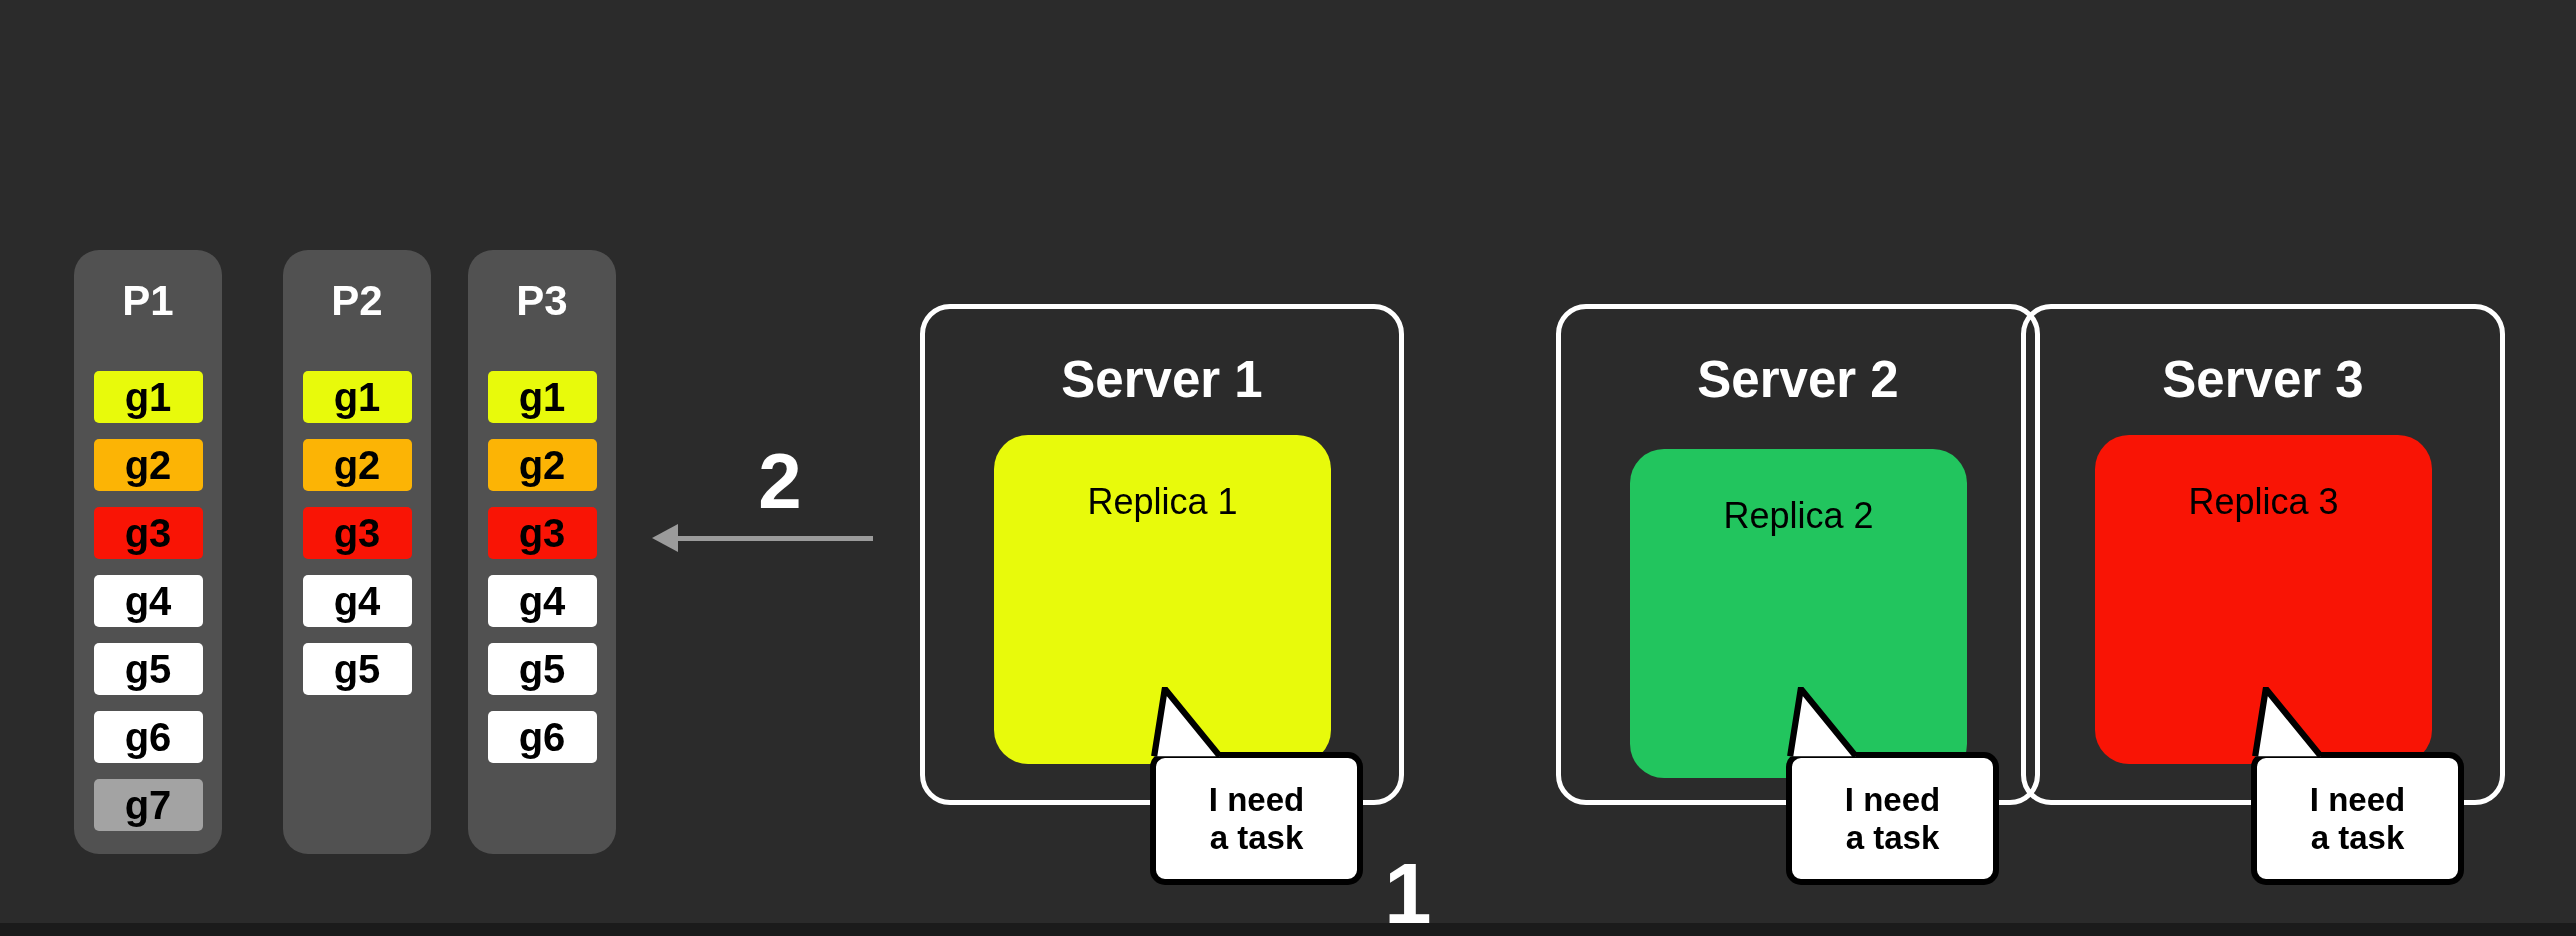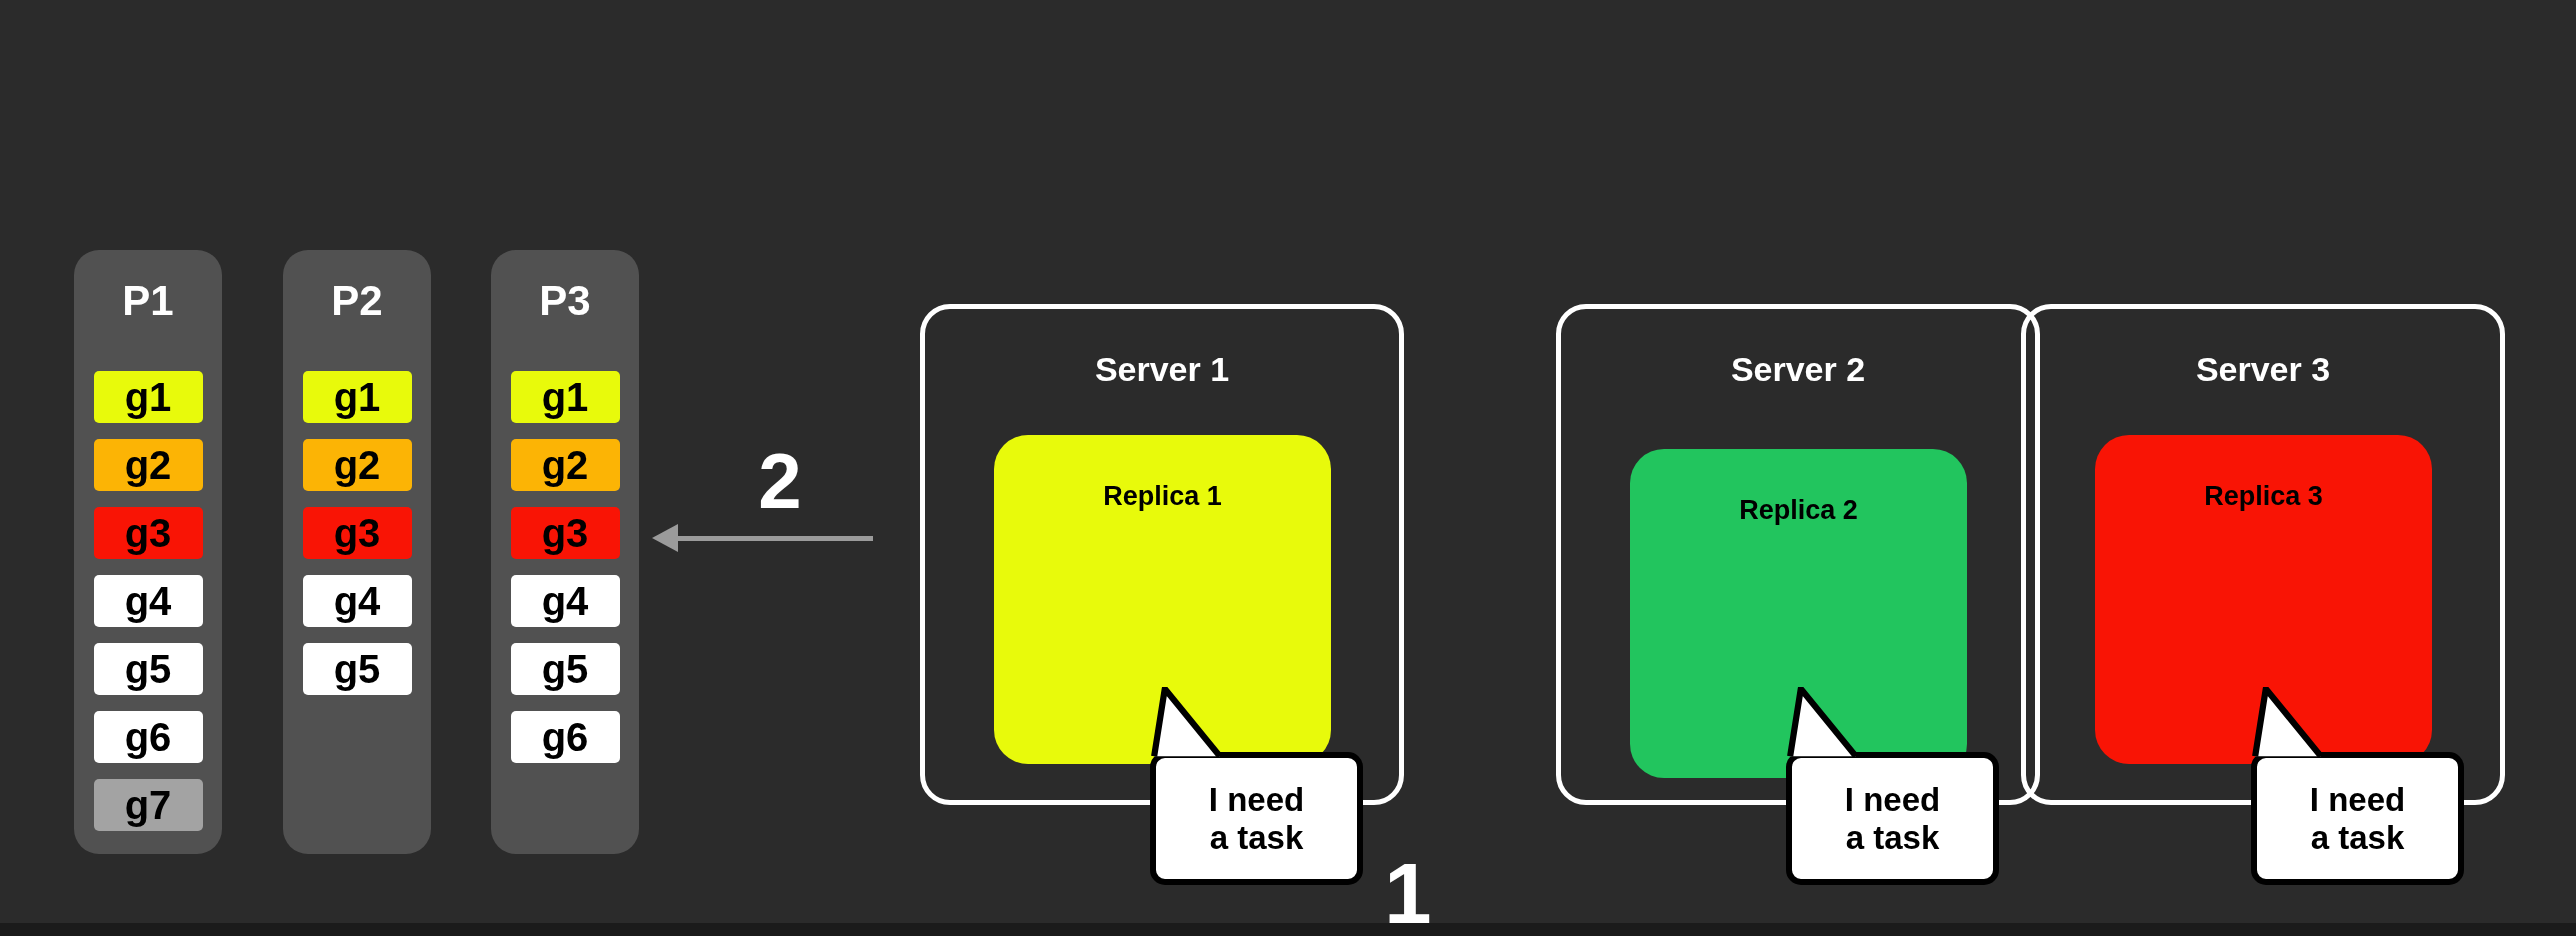--- a/index.html
+++ b/index.html
@@ -91,40 +91,40 @@
     border-radius: 30px;
   }
   .server-title {
     position: absolute;
     top: 41px;
     left: 0;
     width: 100%;
     text-align: center;
     color: #ffffff;
     font-weight: 700;
-    font-size: 34px;
+    font-size: 51px;
   }
   .replica {
     position: absolute;
     left: 69px;
     top: 126px;
     width: 337px;
     height: 329px;
     border-radius: 34px;
     background: #e8fa0b;
   }
   .replica-label {
     position: absolute;
     top: 46px;
     left: 0;
     width: 100%;
     text-align: center;
     color: #000000;
-    font-weight: bold;
-    font-size: 27px;
+    font-weight: normal;
+    font-size: 36px;
   }
   .bubble {
     position: absolute;
     left: 225px;
     top: 443px;
     width: 213px;
     height: 133px;
     background: #ffffff;
     border: 6.2px solid #000000;
     border-radius: 15px;
@@ -195,21 +195,21 @@
     <div class="partition-header">P2</div>
     <div class="task-list">
       <div class="task-cell" style="background-color: rgb(232, 250, 11);">g1</div>
       <div class="task-cell" style="background-color: rgb(252, 180, 5);">g2</div>
       <div class="task-cell" style="background-color: rgb(249, 20, 5);">g3</div>
       <div class="task-cell" style="background-color: rgb(255, 255, 255);">g4</div>
       <div class="task-cell" style="background-color: rgb(255, 255, 255);">g5</div>
     </div>
   </div>
 
-  <div class="partition" style="left:491px">
+  <div class="partition" style="left:468px">
     <div class="partition-header">P3</div>
     <div class="task-list">
       <div class="task-cell" style="background-color: rgb(232, 250, 11);">g1</div>
       <div class="task-cell" style="background-color: rgb(252, 180, 5);">g2</div>
       <div class="task-cell" style="background-color: rgb(249, 20, 5);">g3</div>
       <div class="task-cell" style="background-color: rgb(255, 255, 255);">g4</div>
       <div class="task-cell" style="background-color: rgb(255, 255, 255);">g5</div>
       <div class="task-cell" style="background-color: rgb(255, 255, 255);">g6</div>
     </div>
   </div>

